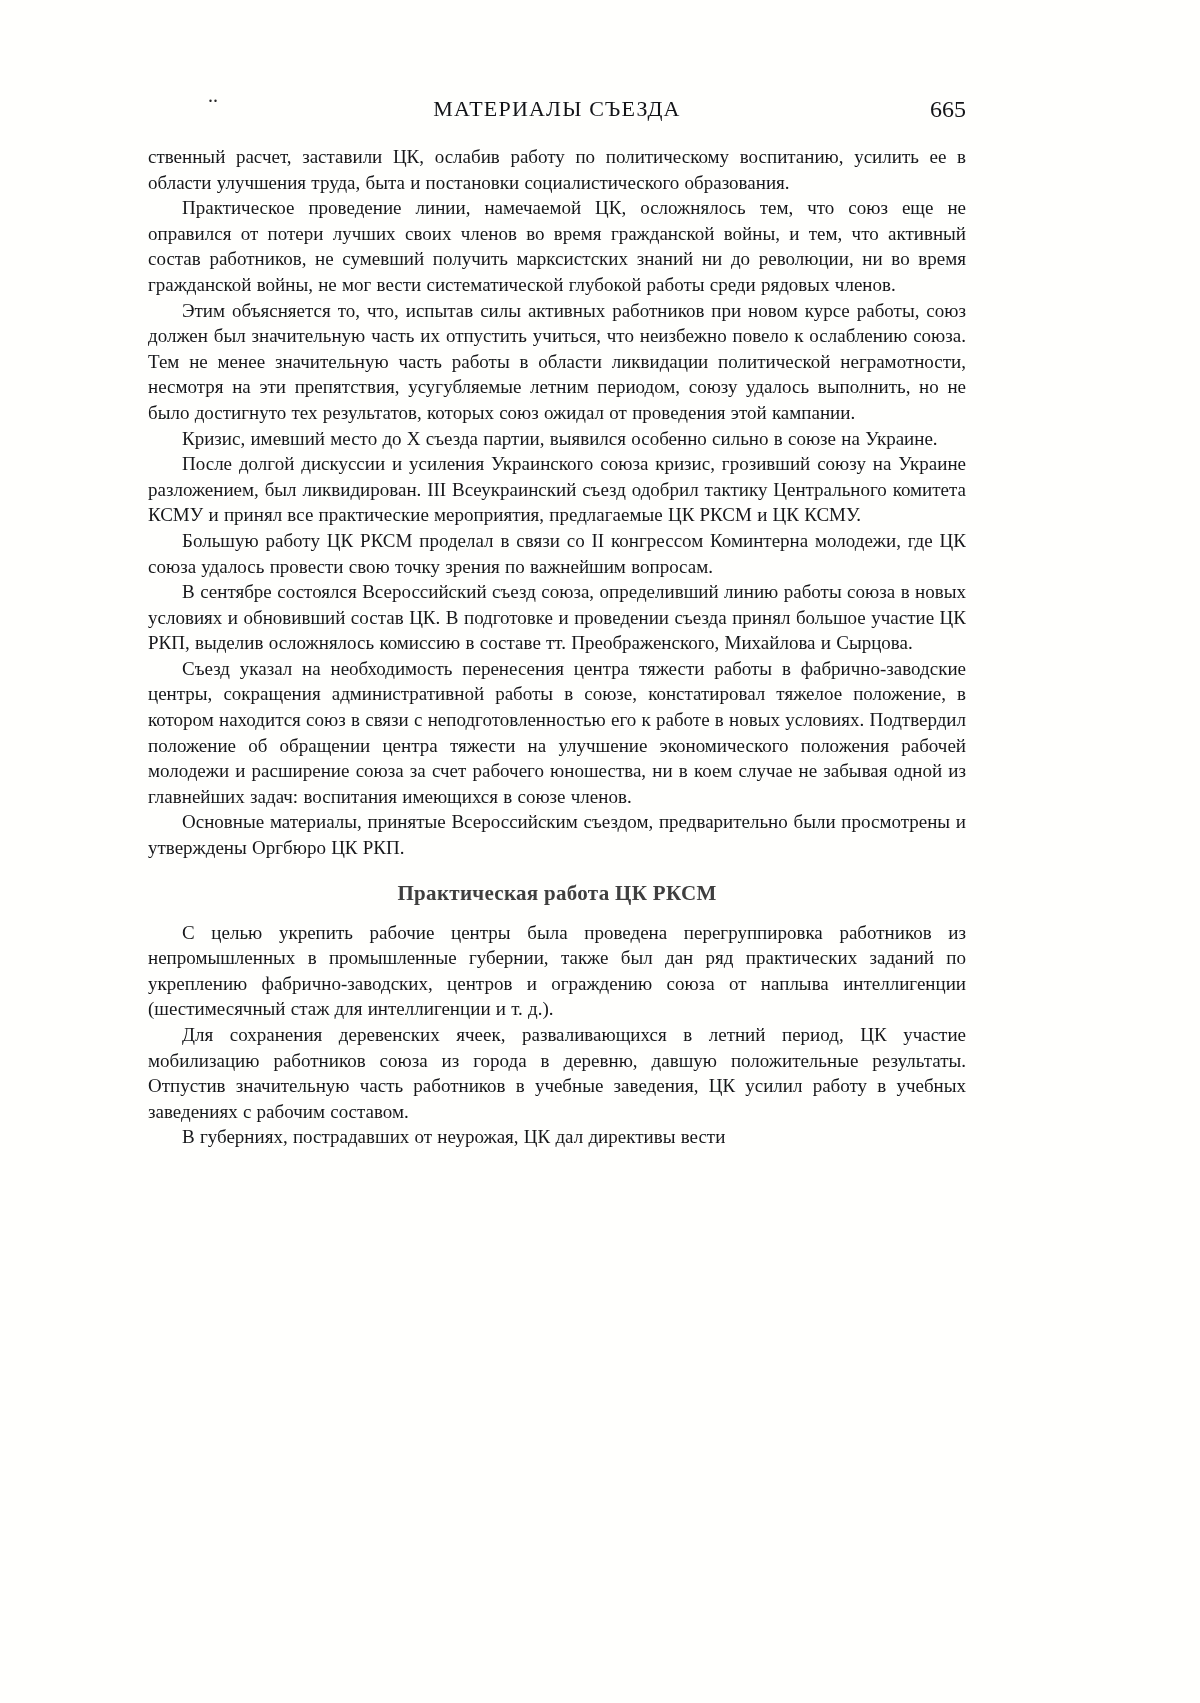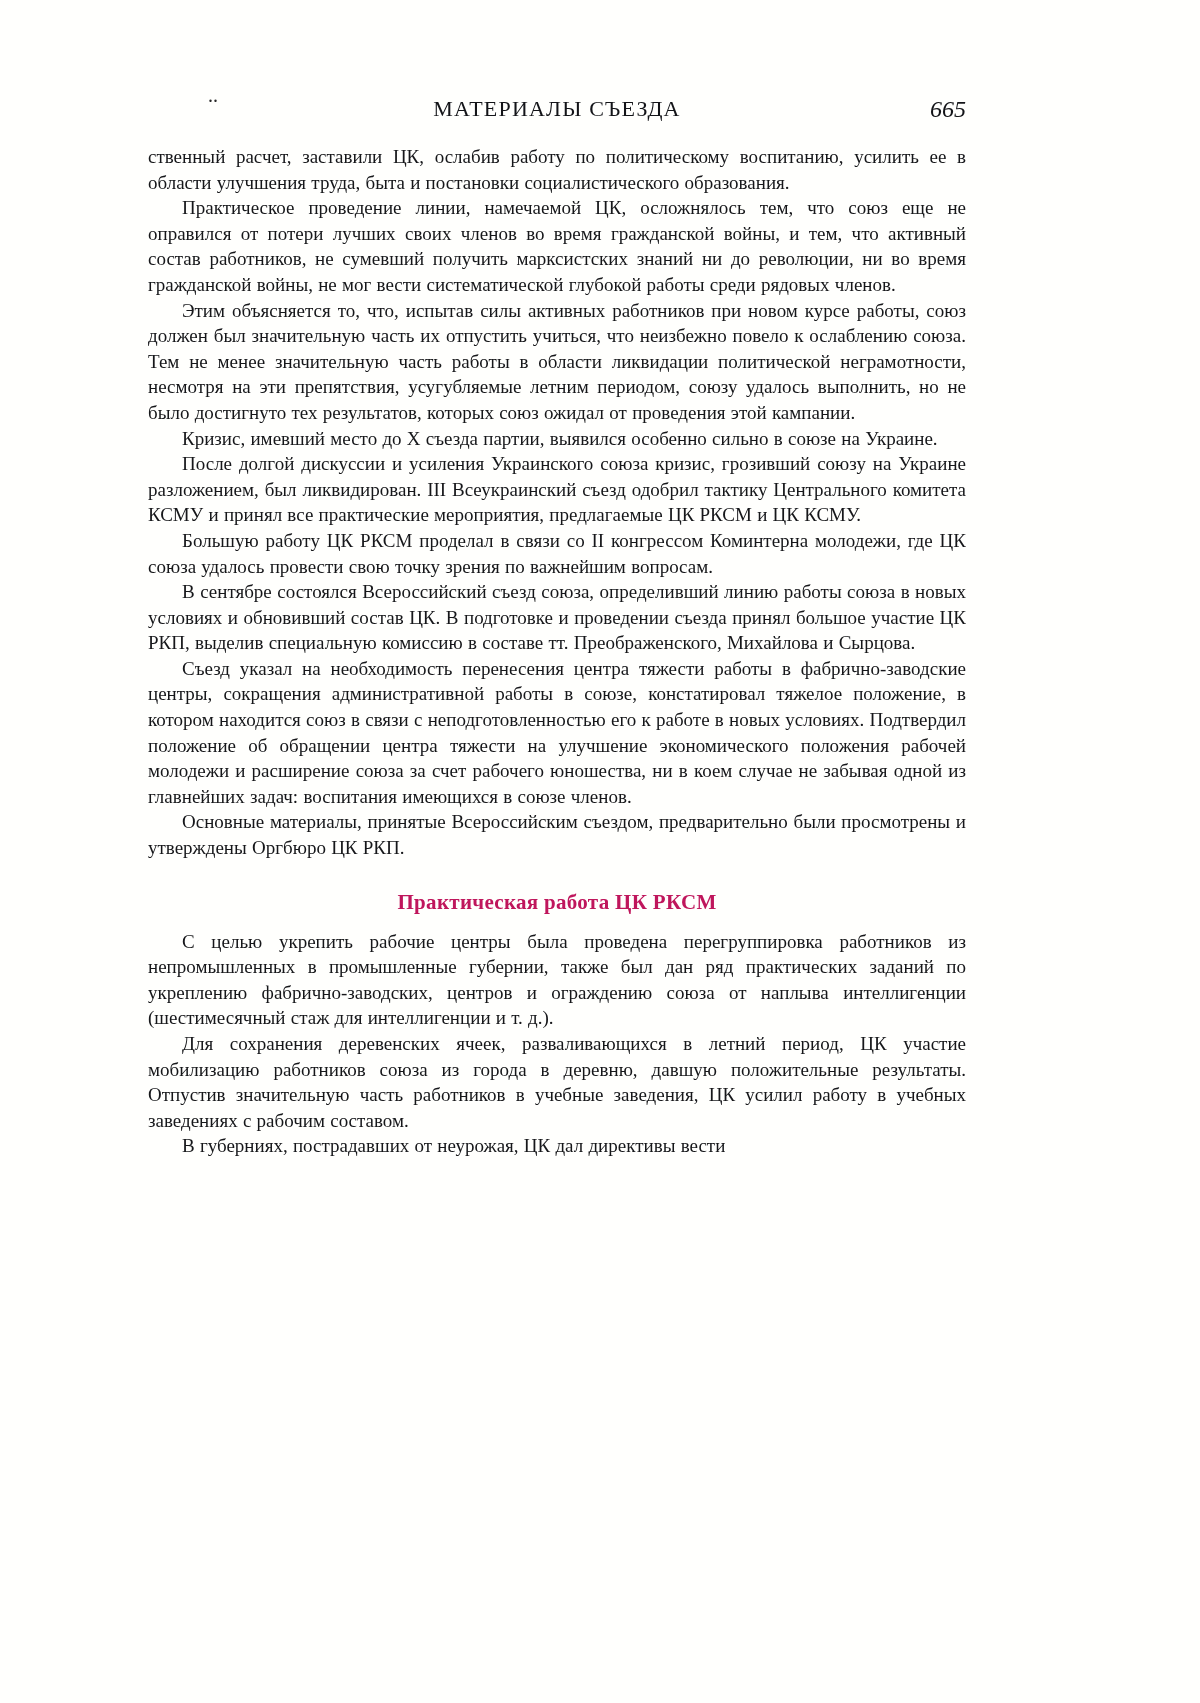--- a/index.html
+++ b/index.html
@@ -40,21 +40,20 @@
     letter-spacing: 1.2px;
     font-weight: normal;
     color: #15161a;
   }
   .page-number {
     position: absolute;
     right: 0;
     top: 0;
     font-size: 24px;
     color: #15161a;
-    font-style: italic;
   }
   .dot-mark {
     position: absolute;
     left: 60px;
     top: -12px;
     font-size: 20px;
     color: #2a2a2a;
   }
   p.para {
     margin: 0 0 0 0;
@@ -65,22 +64,22 @@
     color: #18191c;
     word-spacing: 0.5px;
   }
   p.para.noindent {
     text-indent: 0;
   }
   .section-title {
     text-align: center;
     font-size: 21px;
     font-weight: bold;
-    margin: 29px 0 14px 0;
-    color: #be185d;
+    margin: 20px 0 14px 0;
+    color: #404040;
     letter-spacing: 0.3px;
   }
   .subtle {
     filter: contrast(1.02);
   }
 </style>
 </head>
 <body>
 
 <div class="page subtle">
@@ -91,21 +90,21 @@
       <span class="header-title">МАТЕРИАЛЫ СЪЕЗДА</span>
       <span class="page-number">665</span>
     </div>
 
     <p class="para noindent">ственный расчет, заставили ЦК, ослабив работу по политическому воспитанию, усилить ее в области улучшения труда, быта и постановки социалистического образования.</p>
     <p class="para">Практическое проведение линии, намечаемой ЦК, осложнялось тем, что союз еще не оправился от потери лучших своих членов во время гражданской войны, и тем, что активный состав работников, не сумевший получить марксистских знаний ни до революции, ни во время гражданской войны, не мог вести систематической глубокой работы среди рядовых членов.</p>
     <p class="para">Этим объясняется то, что, испытав силы активных работников при новом курсе работы, союз должен был значительную часть их отпустить учиться, что неизбежно повело к ослаблению союза. Тем не менее значительную часть работы в области ликвидации политической неграмотности, несмотря на эти препятствия, усугубляемые летним периодом, союзу удалось выполнить, но не было достигнуто тех результатов, которых союз ожидал от проведения этой кампании.</p>
     <p class="para">Кризис, имевший место до X съезда партии, выявился особенно сильно в союзе на Украине.</p>
     <p class="para">После долгой дискуссии и усиления Украинского союза кризис, грозивший союзу на Украине разложением, был ликвидирован. III Всеукраинский съезд одобрил тактику Центрального комитета КСМУ и принял все практические мероприятия, предлагаемые ЦК РКСМ и ЦК КСМУ.</p>
     <p class="para">Большую работу ЦК РКСМ проделал в связи со II конгрессом Коминтерна молодежи, где ЦК союза удалось провести свою точку зрения по важнейшим вопросам.</p>
-    <p class="para">В сентябре состоялся Всероссийский съезд союза, определивший линию работы союза в новых условиях и обновивший состав ЦК. В подготовке и проведении съезда принял большое участие ЦК РКП, выделив специальную комиссию в составе тт. Преображенского, Михайлова и Сырцова.</p>
+    <p class="para">В сентябре состоялся Всероссийский съезд союза, определивший линию работы союза в новых условиях и обновивший состав ЦК. В подготовке и проведении съезда принял большое участие ЦК РКП, выделив осложнялось комиссию в составе тт. Преображенского, Михайлова и Сырцова.</p>
     <p class="para">Съезд указал на необходимость перенесения центра тяжести работы в фабрично-заводские центры, сокращения административной работы в союзе, констатировал тяжелое положение, в котором находится союз в связи с неподготовленностью его к работе в новых условиях. Подтвердил положение об обращении центра тяжести на улучшение экономического положения рабочей молодежи и расширение союза за счет рабочего юношества, ни в коем случае не забывая одной из главнейших задач: воспитания имеющихся в союзе членов.</p>
     <p class="para">Основные материалы, принятые Всероссийским съездом, предварительно были просмотрены и утверждены Оргбюро ЦК РКП.</p>
 
     <div class="section-title">Практическая работа ЦК РКСМ</div>
 
     <p class="para">С целью укрепить рабочие центры была проведена перегруппировка работников из непромышленных в промышленные губернии, также был дан ряд практических заданий по укреплению фабрично-заводских, центров и ограждению союза от наплыва интеллигенции (шестимесячный стаж для интеллигенции и т. д.).</p>
     <p class="para">Для сохранения деревенских ячеек, разваливающихся в летний период, ЦК участие мобилизацию работников союза из города в деревню, давшую положительные результаты. Отпустив значительную часть работников в учебные заведения, ЦК усилил работу в учебных заведениях с рабочим составом.</p>
     <p class="para">В губерниях, пострадавших от неурожая, ЦК дал директивы вести</p>
 
   </div>

